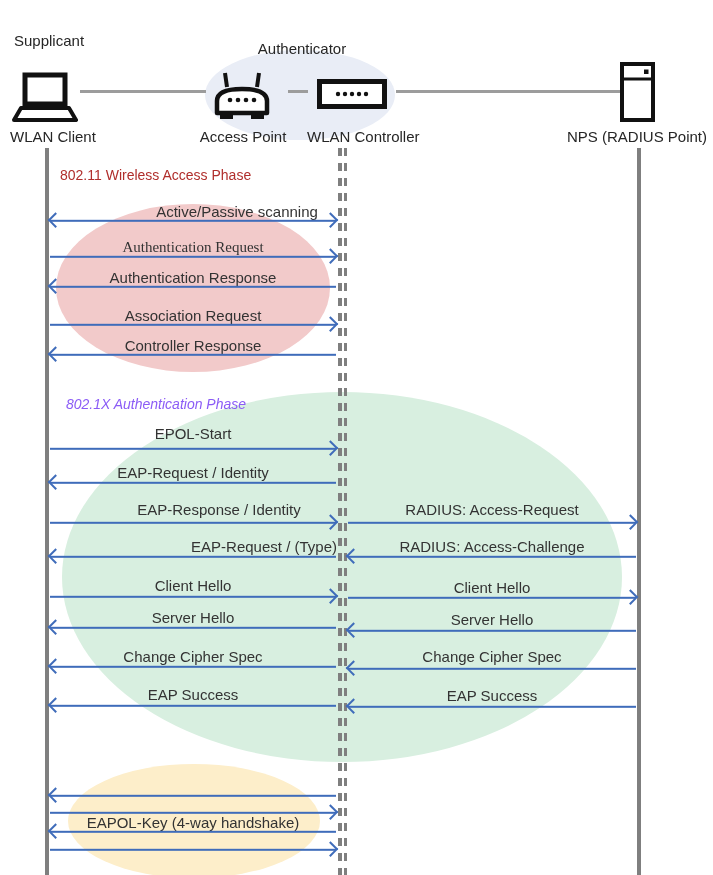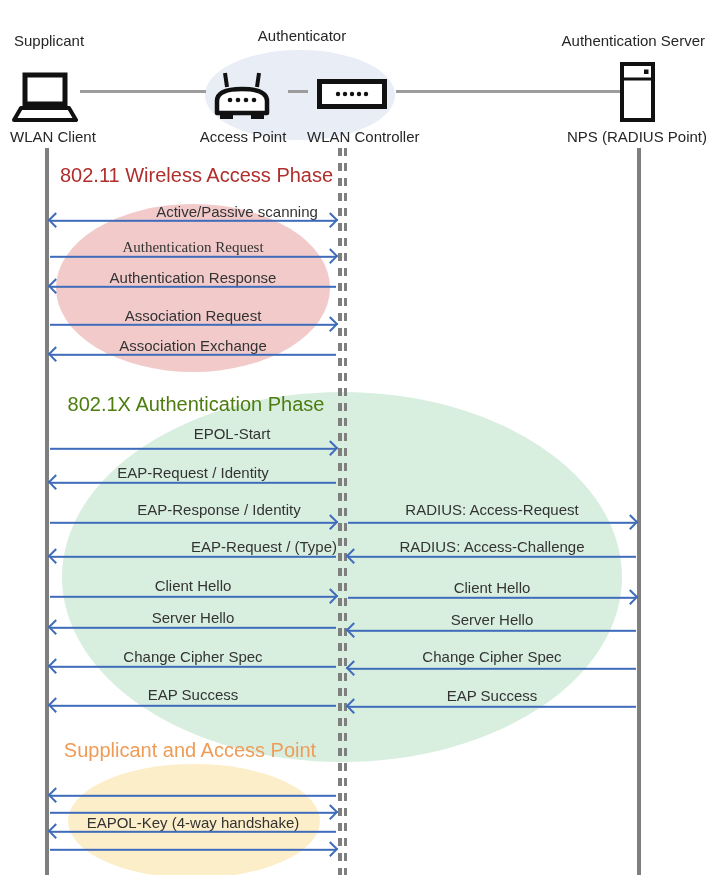--- a/index.html
+++ b/index.html
@@ -15,23 +15,23 @@
   .ellipse.phase2        { left:62px;  top:372px; width:560px; height:370px; background:#d8efe0; }
   .ellipse.phase3        { left:68px;  top:744px; width:252px; height:114px; background:#fdeeca; }
   
   .lifeline { width:4px; background:#7f7f7f; z-index:1; }
   .dashline { width:3.5px; z-index:1;
     background:repeating-linear-gradient(to bottom,#7f7f7f 0 8px,transparent 8px 15px); }
   
   .connector { height:3px; background:#9c9c9c; z-index:1; }
   
   .role-label, .device-label { font-size:15px; color:#262626; white-space:nowrap; z-index:2; }
-  .phase-title { font-size:20px; text-align:center; line-height:19px; z-index:2; white-space:nowrap; }
+  .phase-title { font-size:14px; text-align:left; line-height:19px; z-index:2; white-space:nowrap; }
   .p1 { color:#b02e2c; }
-  .p2 { color:#4d7c0f; }
+  .p2 { color:#8b5cf6;font-style:italic; }
   .p3 { color:#ee9c57; }
   .msg-label { font-size:15px; text-align:center; color:#333; z-index:3; white-space:nowrap; height:18px; }
   
   .arrow { height:12px; z-index:3; }
   .arrow-line { position:absolute; left:1px; right:1px; top:50%; height:2.4px;
     transform:translateY(-50%); background:#3f6cba; }
   .chev { position:absolute; width:9px; height:9px; top:50%; display:block; }
   .chev.r { right:1px; border-top:2.4px solid #3f6cba; border-right:2.4px solid #3f6cba;
     transform:translateY(-58%) rotate(45deg); }
   .chev.l { left:1px; border-top:2.4px solid #3f6cba; border-left:2.4px solid #3f6cba;
@@ -42,22 +42,21 @@
 <body>
 
 <div id="canvas">
 
   <div class="abs ellipse authenticator"></div>
   <div class="abs ellipse phase1"></div>
   <div class="abs ellipse phase2"></div>
   <div class="abs ellipse phase3"></div>
 
   <div class="abs role-label" style="left:14px; top:12px;">Supplicant</div>
-  <div class="abs role-label" style="left:252px; top:7px; width:100px; text-align:center;">Authenticator</div>
-  <div class="abs role-label" style="left:555px; top:12px; width:150px; text-align:right;">Authentication Server</div>
+  <div class="abs role-label" style="left:252px; top:20px; width:100px; text-align:center;">Authenticator</div>
 
   <div class="abs connector" style="left:80px; top:70px; width:126px;"></div>
   <div class="abs connector" style="left:288px; top:70px; width:20px;"></div>
   <div class="abs connector" style="left:396px; top:70px; width:224px;"></div>
 
   <svg class="abs icon" style="left:12px; top:52px;" width="66" height="54" viewBox="0 0 66 54">
     <rect x="13" y="3" width="40" height="29" fill="#fff" stroke="#111" stroke-width="5"></rect>
     <polygon points="9,36 57,36 64,48 2,48" fill="#fff" stroke="#111" stroke-width="4" stroke-linejoin="round"></polygon>
   </svg>
   <svg class="abs icon" style="left:210px; top:50px;" width="64" height="54" viewBox="0 0 64 54">
@@ -89,21 +88,20 @@
   <div class="abs device-label" style="left:563px; top:108px; width:148px; text-align:center;">NPS (RADIUS Point)</div>
 
   <div class="abs lifeline" style="left:45px; top:128px; height:734px;"></div>
   <div class="abs dashline" style="left:338px; top:128px; height:727px;"></div>
   <div class="abs dashline" style="left:343.5px; top:128px; height:727px;"></div>
   <div class="abs lifeline" style="left:637px; top:128px; height:727px;"></div>
 
   <div class="abs phase-title p1" style="left:60px; top:146px; width:260px;">802.11 Wireless Access Phase</div>
   <div class="abs phase-title p2" style="left:66px; top:375px; width:260px;">802.1X Authentication Phase</div>
   <div class="abs phase-title p3" style="left:60px; top:721px; width:260px;">
-    <div>Supplicant and Access Point</div>
   </div>
 
   <div id="messages-layer">
       <div class="abs msg-label" style="left: 49px; width: 288px; top: 183px; padding-left: 44px;">Active/Passive scanning</div>
       <div class="abs arrow" style="left: 49px; width: 288px; top: 195px;">
         <span class="arrow-line"></span>
         <span class="chev l"></span>
         <span class="chev r"></span>
       </div>
       <div class="abs msg-label" style="left: 49px; width: 288px; top: 219px; font-family: Liberation Serif, serif;">Authentication Request</div>
@@ -114,26 +112,26 @@
       <div class="abs msg-label" style="left: 49px; width: 288px; top: 249px;">Authentication Response</div>
       <div class="abs arrow" style="left: 49px; width: 288px; top: 261px;">
         <span class="arrow-line"></span>
         <span class="chev l"></span>
       </div>
       <div class="abs msg-label" style="left: 49px; width: 288px; top: 287px;">Association Request</div>
       <div class="abs arrow" style="left: 49px; width: 288px; top: 299px;">
         <span class="arrow-line"></span>
         <span class="chev r"></span>
       </div>
-      <div class="abs msg-label" style="left: 49px; width: 288px; top: 317px;">Association Exchange</div>
+      <div class="abs msg-label" style="left: 49px; width: 288px; top: 317px;">Controller Response</div>
       <div class="abs arrow" style="left: 49px; width: 288px; top: 329px;">
         <span class="arrow-line"></span>
         <span class="chev l"></span>
       </div>
-      <div class="abs msg-label" style="left: 49px; width: 288px; top: 405px; padding-left: 39px;">EPOL-Start</div>
+      <div class="abs msg-label" style="left: 49px; width: 288px; top: 405px;">EPOL-Start</div>
       <div class="abs arrow" style="left: 49px; width: 288px; top: 423px;">
         <span class="arrow-line"></span>
         <span class="chev r"></span>
       </div>
       <div class="abs msg-label" style="left: 49px; width: 288px; top: 444px;">EAP-Request / Identity</div>
       <div class="abs arrow" style="left: 49px; width: 288px; top: 457px;">
         <span class="arrow-line"></span>
         <span class="chev l"></span>
       </div>
       <div class="abs msg-label" style="left: 49px; width: 288px; top: 481px; padding-left: 26px;">EAP-Response / Identity</div>

